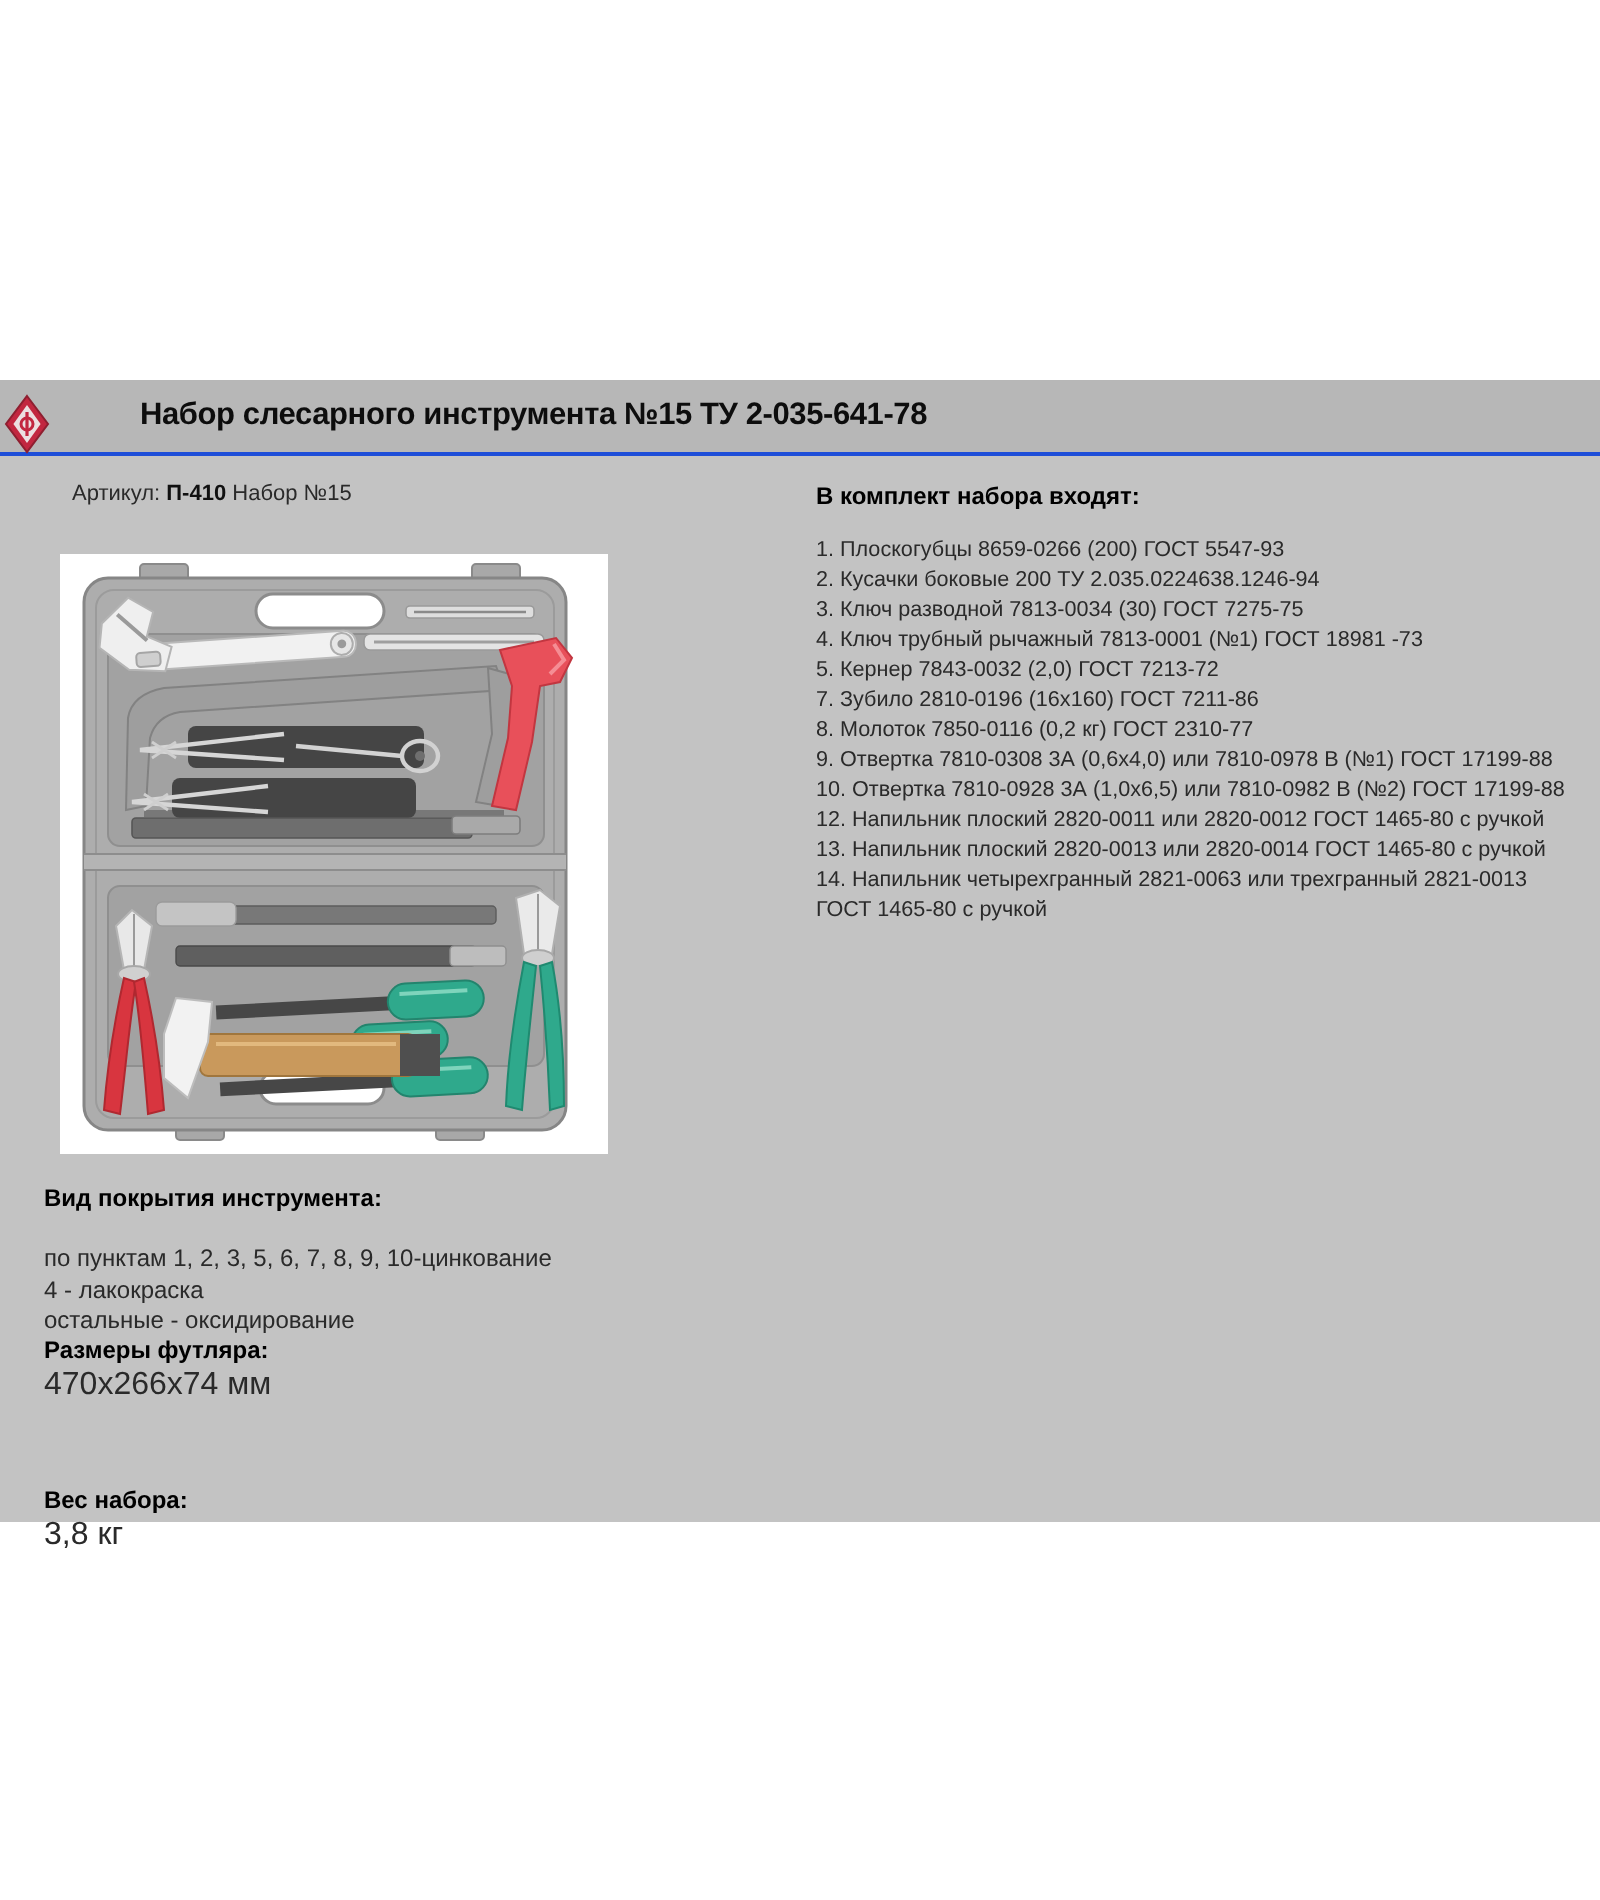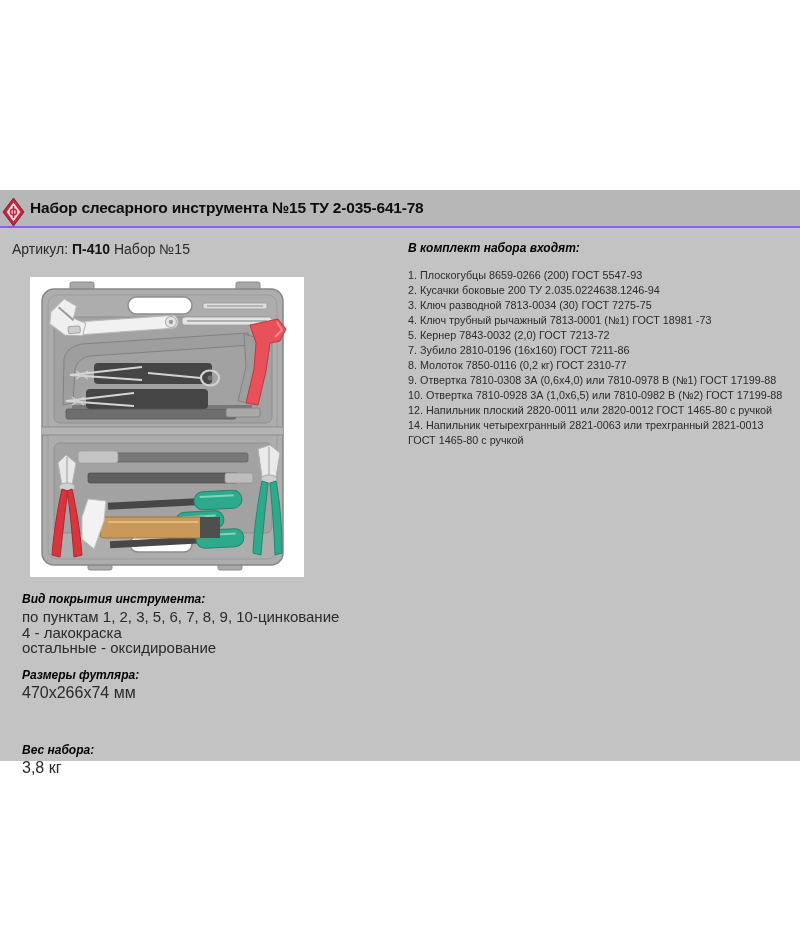--- a/index.html
+++ b/index.html
@@ -4,33 +4,33 @@
 <title>Набор слесарного инструмента №15</title>
 <style>
   html,body{margin:0;padding:0;}
   body{
     width:800px;height:950px;background:#ffffff;position:relative;
     font-family:"Liberation Sans", sans-serif;color:#1e1e1e;
     -webkit-font-smoothing:antialiased;
   }
   .panel{position:absolute;left:0;top:190px;width:800px;height:571px;background:#c3c3c3;}
   .band{position:absolute;left:0;top:0;width:800px;height:36px;background:#b7b7b7;
-        border-bottom:2px solid #8b5cf6;display:flex;align-items:center;}
+        border-bottom:2px solid #1d4ed8;display:flex;align-items:center;gap:40px;}
   .logo{margin-left:2px;position:relative;top:4px;flex:0 0 auto;}
   .title{font-size:15.5px;font-weight:bold;color:#0d0d0d;margin-left:5px;letter-spacing:-0.2px;white-space:nowrap;}
-  .article{position:absolute;left:12px;top:51px;font-size:14px;color:#2a2a2a;}
+  .article{position:absolute;left:36px;top:51px;font-size:11px;color:#2a2a2a;}
   .article b{color:#111;}
   .photo{position:absolute;left:30px;top:87px;width:274px;height:300px;background:#ffffff;}
   .contents{position:absolute;left:408px;top:51px;width:392px;}
-  .h{font-weight:bold;font-size:12px;color:#000;font-style:italic;}
+  .h{font-weight:bold;font-size:12px;color:#000;}
   .list{margin-top:13px;font-size:10.8px;line-height:15px;color:#2a2a2a;}
   .li{white-space:pre-wrap;}
   .block{position:absolute;left:22px;}
   .coating{top:402px;}
-  .coating .lines{margin-top:3px;font-size:15px;line-height:15.5px;color:#2a2a2a;}
+  .coating .lines{margin-top:16px;font-size:12px;line-height:15.5px;color:#2a2a2a;}
   .dims{top:478px;}
   .weight{top:553px;}
   .val{margin-top:2px;font-size:16px;color:#2a2a2a;}
 </style>
 </head>
 <body>
 
 <div class="panel">
 
   <div class="band">
@@ -149,20 +149,21 @@
       <div class="li">1. Плоскогубцы 8659-0266 (200) ГОСТ 5547-93</div>
       <div class="li">2. Кусачки боковые 200 ТУ 2.035.0224638.1246-94</div>
       <div class="li">3. Ключ разводной 7813-0034 (30) ГОСТ 7275-75</div>
       <div class="li">4. Ключ трубный рычажный 7813-0001 (№1) ГОСТ 18981 -73</div>
       <div class="li">5. Кернер 7843-0032 (2,0) ГОСТ 7213-72</div>
       <div class="li">7. Зубило 2810-0196 (16х160) ГОСТ 7211-86</div>
       <div class="li">8. Молоток 7850-0116 (0,2 кг) ГОСТ 2310-77</div>
       <div class="li">9. Отвертка 7810-0308 3А (0,6х4,0) или 7810-0978 В (№1) ГОСТ 17199-88</div>
       <div class="li">10. Отвертка 7810-0928 3А (1,0х6,5) или 7810-0982 В (№2) ГОСТ 17199-88</div>
       <div class="li">12. Напильник плоский 2820-0011 или 2820-0012 ГОСТ 1465-80 с ручкой</div>
+      <div class="li">13. Напильник плоский 2820-0013 или 2820-0014 ГОСТ 1465-80 с ручкой</div>
       <div class="li">14. Напильник четырехгранный 2821-0063 или трехгранный 2821-0013
 ГОСТ 1465-80 с ручкой</div>
     </div>
   </div>
 
   <div class="block coating">
     <div class="h">Вид покрытия инструмента:</div>
     <div class="lines">
       <div>по пунктам 1, 2, 3, 5, 6, 7, 8, 9, 10-цинкование</div>
       <div>4 - лакокраска</div>

